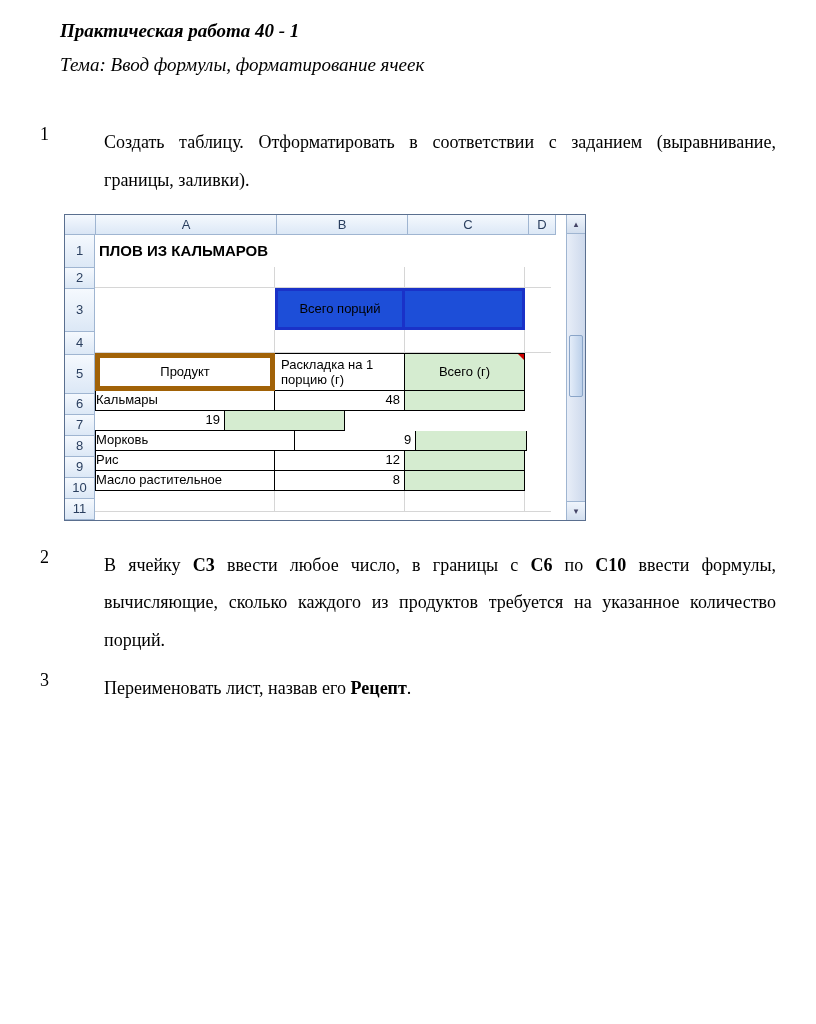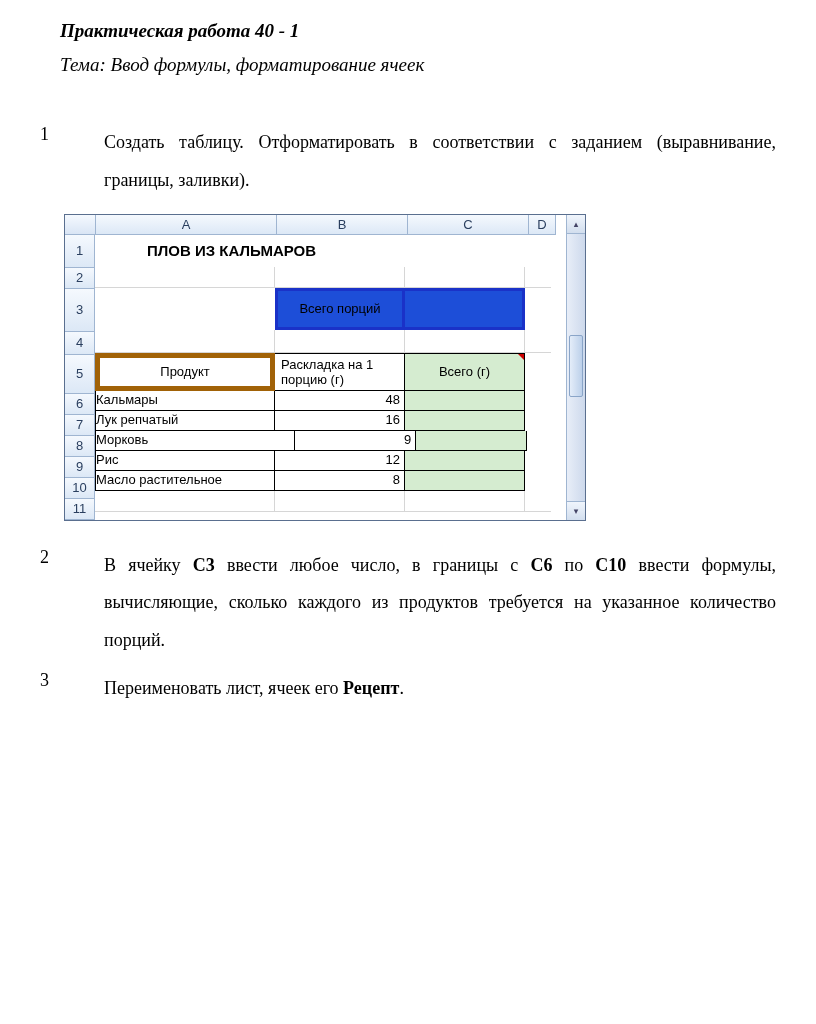--- a/index.html
+++ b/index.html
@@ -112,21 +112,21 @@
   .gc-b { width: 130px; border-right: 1px solid #d6d6d6; padding: 2px 4px; box-sizing: border-box; }
   .gc-c { width: 120px; border-right: 1px solid #d6d6d6; padding: 2px 4px; box-sizing: border-box; }
   .gc-d { width: 26px; padding: 0; box-sizing: border-box; }
   .r1 { height: 32px; }
   .r2 { height: 20px; }
   .r3 { height: 42px; }
   .r4 { height: 22px; }
   .r5 { height: 38px; }
   .r6,.r7,.r8,.r9,.r10,.r11 { height: 20px; }
   .bold { font-weight: bold; }
-  .title-cell { font-size: 15px; line-height: 28px; margin-left: 48px; }
+  .title-cell { font-size: 15px; line-height: 28px; }
   .blue-cell {
     background: #1d4ed8;
     border: 3px solid #1a32c8;
     display: flex;
     align-items: center;
     justify-content: center;
     font-size: 13px;
     height: 42px;
     box-sizing: border-box;
   }
@@ -302,22 +302,21 @@
               <div class="gc-d"></div>
             </div>
 
             <div class="excel-row r6">
               <div class="data-cell-a" style="width:180px;">Кальмары</div>
               <div class="data-cell-b" style="width:130px;">48</div>
               <div class="data-cell-c" style="width:120px;"></div>
               <div class="gc-d"></div>
             </div>
             <div class="excel-row r7">
-              <div class="data-cell-a" style="width:180px;">Лук репчатый</div>
-              <div class="data-cell-b" style="width:130px;">16</div>
+              <div class="data-cell-b" style="width:130px;">19</div>
               <div class="data-cell-c" style="width:120px;"></div>
               <div class="gc-d"></div>
             </div>
             <div class="excel-row r8">
               <div class="data-cell-a" style="width:217px;">Морковь</div>
               <div class="data-cell-b" style="width:130px;">9</div>
               <div class="data-cell-c" style="width:120px;"></div>
               <div class="gc-d"></div>
             </div>
             <div class="excel-row r9">
@@ -354,15 +353,15 @@
 <div class="item">
   <div class="item-num">2</div>
   <div class="item-body justify">
     <span>В ячейку </span><b>С3</b><span> ввести любое число, в границы с </span><b>С6</b><span> по </span><b>С10</b><span> ввести формулы, вычисляющие, сколько каждого из продуктов требуется на указанное количество порций.</span>
   </div>
 </div>
 
 <div class="item">
   <div class="item-num">3</div>
   <div class="item-body">
-    <span>Переименовать лист, ячеек его </span><b>Рецепт</b><span>.</span>
+    <span>Переименовать лист, назвав его </span><b>Рецепт</b><span>.</span>
   </div>
 </div>
 
 </body></html>

